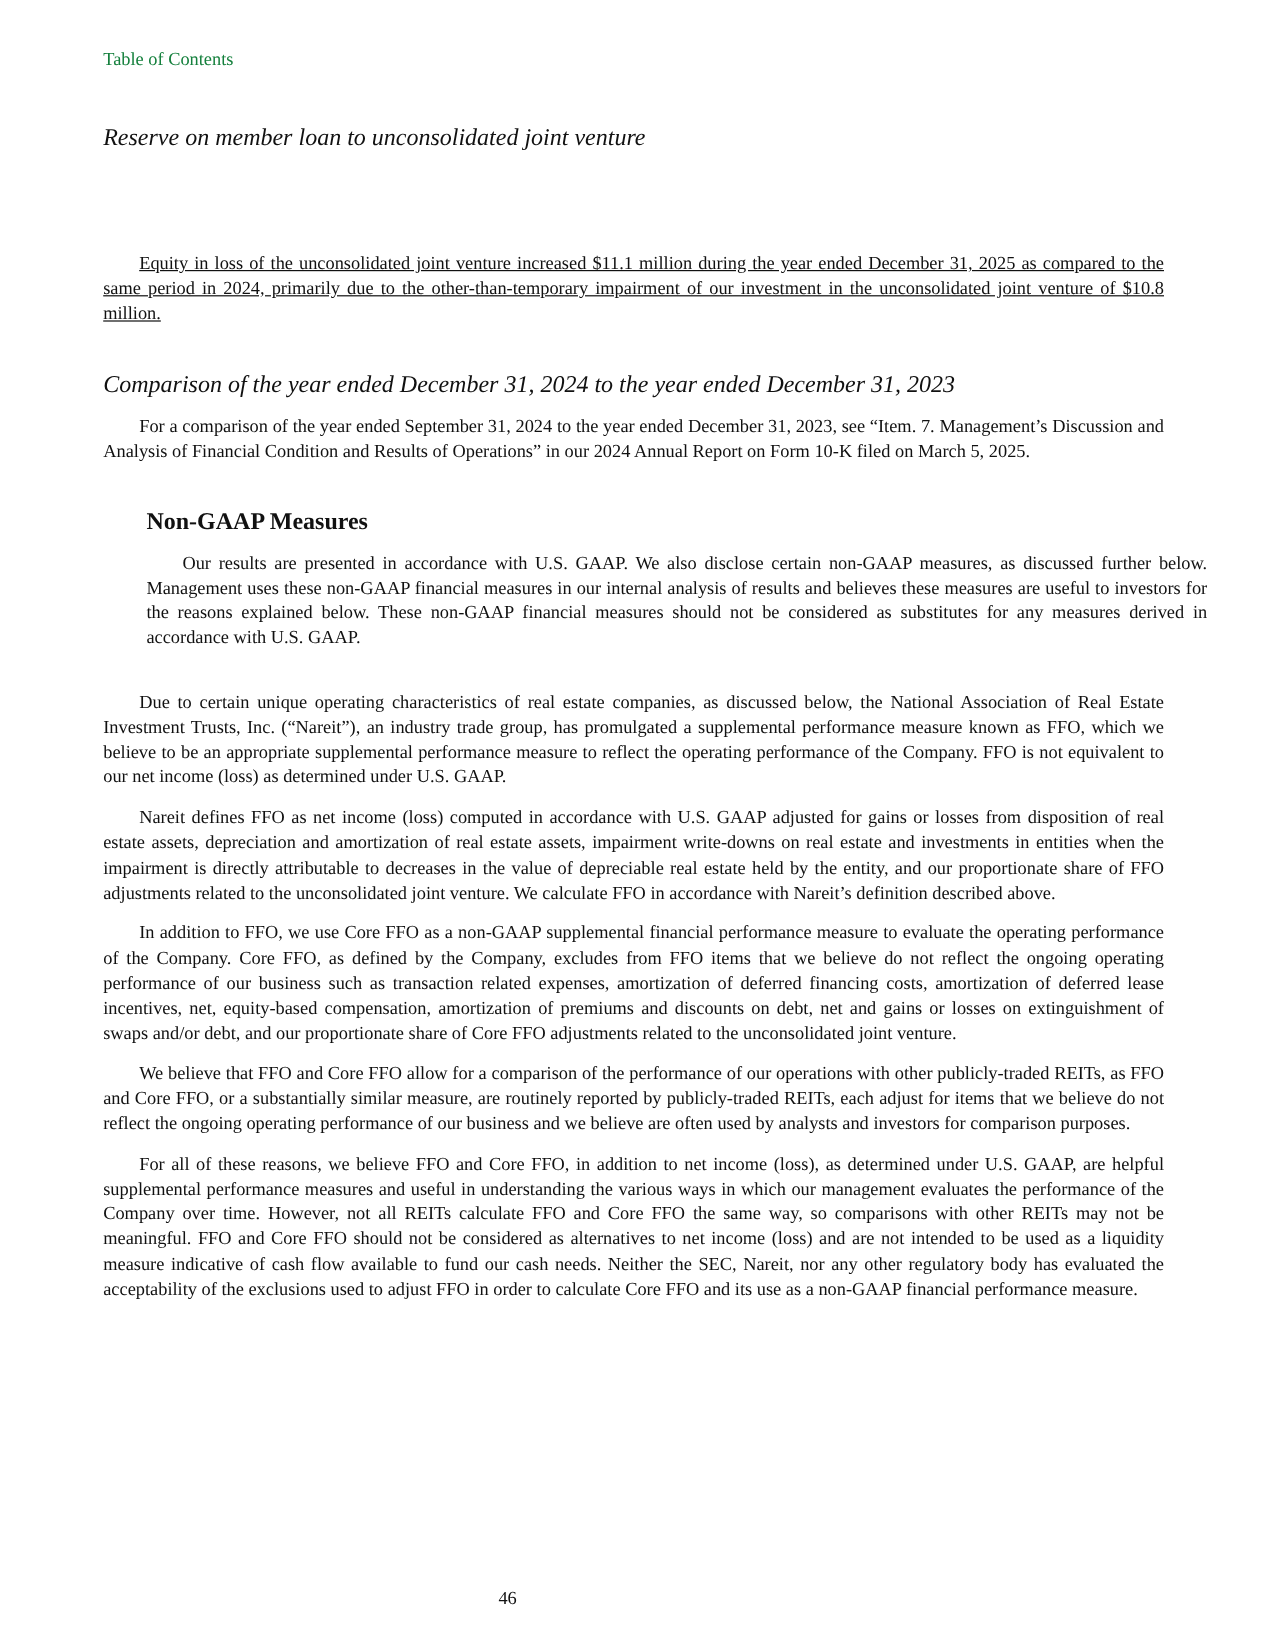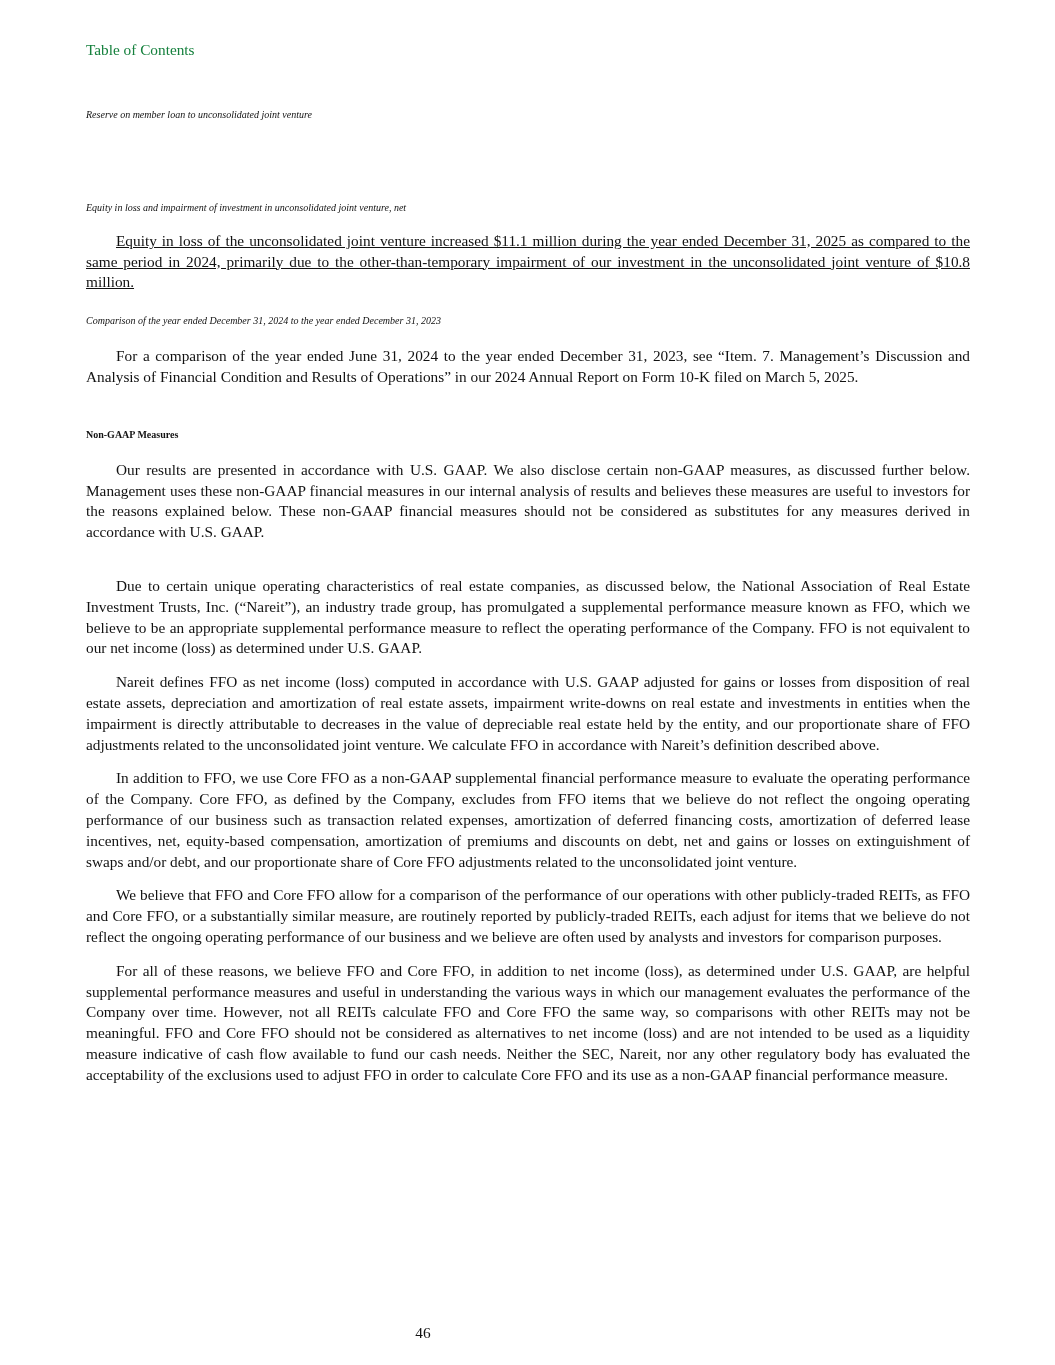--- a/index.html
+++ b/index.html
@@ -29,21 +29,21 @@
       top: 20px;
       font-size: 15.3px;
       color: #15803d;
       text-decoration: none;
       cursor: pointer;
       margin-top: 20px;
     }
     .heading {
       margin: 0;
       padding: 0;
-      font-size: 10px;
+      font-size: 20px;
       line-height: 20.8px;
     }
     .heading.italic { font-style: italic; font-weight: normal; }
     .heading.bold-italic { font-style: italic; font-weight: normal; }
     .heading.bold { font-weight: bold; font-style: normal; }
     .para {
       margin: 0;
       padding: 0;
       text-align: justify;
       text-indent: 30px;
@@ -63,30 +63,29 @@
 
 <a class="toc-link">Table of Contents</a>
 
 <div class="page">
 
   <div class="block" style="top:105px;">
     <h3 class="heading italic">Reserve on member loan to unconsolidated joint venture</h3>
   </div>
 
   <div class="block" style="top:198px;">
-    <h3 class="heading italic">Equity in loss and impairment of investment in unconsolidated joint venture, net</h3>
     <p class="para" style="margin-top:12px;text-decoration:underline;">Equity in loss of the unconsolidated joint venture increased $11.1 million during the year ended December 31, 2025 as compared to the same period in 2024, primarily due to the other-than-temporary impairment of our investment in the unconsolidated joint venture of $10.8 million.</p>
   </div>
 
   <div class="block" style="top:311px;">
     <h3 class="heading bold-italic">Comparison of the year ended December 31, 2024 to the year ended December 31, 2023</h3>
-    <p class="para" style="margin-top:14px;">For a comparison of the year ended June 31, 2024 to the year ended December 31, 2023, see “Item. 7. Management’s Discussion and Analysis of Financial Condition and Results of Operations” in our 2024 Annual Report on Form 10-K filed on March 5, 2025.</p>
+    <p class="para" style="margin-top:14px;">For a comparison of the year ended September 31, 2024 to the year ended December 31, 2023, see “Item. 7. Management’s Discussion and Analysis of Financial Condition and Results of Operations” in our 2024 Annual Report on Form 10-K filed on March 5, 2025.</p>
   </div>
 
-  <div class="block" style="top:425px;">
+  <div class="block" style="top:425px;margin-left:36px;">
     <h3 class="heading bold">Non-GAAP Measures</h3>
     <p class="para" style="margin-top:14px;">Our results are presented in accordance with U.S. GAAP. We also disclose certain non-GAAP measures, as discussed further below. Management uses these non-GAAP financial measures in our internal analysis of results and believes these measures are useful to investors for the reasons explained below. These non-GAAP financial measures should not be considered as substitutes for any measures derived in accordance with U.S. GAAP.</p>
   </div>
 
   <div class="block" style="top:562px;">
     <p class="para" style="margin-top:14px;">Due to certain unique operating characteristics of real estate companies, as discussed below, the National Association of Real Estate Investment Trusts, Inc. (“Nareit”), an industry trade group, has promulgated a supplemental performance measure known as FFO, which we believe to be an appropriate supplemental performance measure to reflect the operating performance of the Company. FFO is not equivalent to our net income (loss) as determined under U.S. GAAP.</p>
     <p class="para" style="margin-top:13px;">Nareit defines FFO as net income (loss) computed in accordance with U.S. GAAP adjusted for gains or losses from disposition of real estate assets, depreciation and amortization of real estate assets, impairment write-downs on real estate and investments in entities when the impairment is directly attributable to decreases in the value of depreciable real estate held by the entity, and our proportionate share of FFO adjustments related to the unconsolidated joint venture. We calculate FFO in accordance with Nareit’s definition described above.</p>
     <p class="para" style="margin-top:13px;">In addition to FFO, we use Core FFO as a non-GAAP supplemental financial performance measure to evaluate the operating performance of the Company. Core FFO, as defined by the Company, excludes from FFO items that we believe do not reflect the ongoing operating performance of our business such as transaction related expenses, amortization of deferred financing costs, amortization of deferred lease incentives, net, equity-based compensation, amortization of premiums and discounts on debt, net and gains or losses on extinguishment of swaps and/or debt, and our proportionate share of Core FFO adjustments related to the unconsolidated joint venture.</p>
     <p class="para" style="margin-top:13px;">We believe that FFO and Core FFO allow for a comparison of the performance of our operations with other publicly-traded REITs, as FFO and Core FFO, or a substantially similar measure, are routinely reported by publicly-traded REITs, each adjust for items that we believe do not reflect the ongoing operating performance of our business and we believe are often used by analysts and investors for comparison purposes.</p>
     <p class="para" style="margin-top:13px;">For all of these reasons, we believe FFO and Core FFO, in addition to net income (loss), as determined under U.S. GAAP, are helpful supplemental performance measures and useful in understanding the various ways in which our management evaluates the performance of the Company over time. However, not all REITs calculate FFO and Core FFO the same way, so comparisons with other REITs may not be meaningful. FFO and Core FFO should not be considered as alternatives to net income (loss) and are not intended to be used as a liquidity measure indicative of cash flow available to fund our cash needs. Neither the SEC, Nareit, nor any other regulatory body has evaluated the acceptability of the exclusions used to adjust FFO in order to calculate Core FFO and its use as a non-GAAP financial performance measure.</p>

